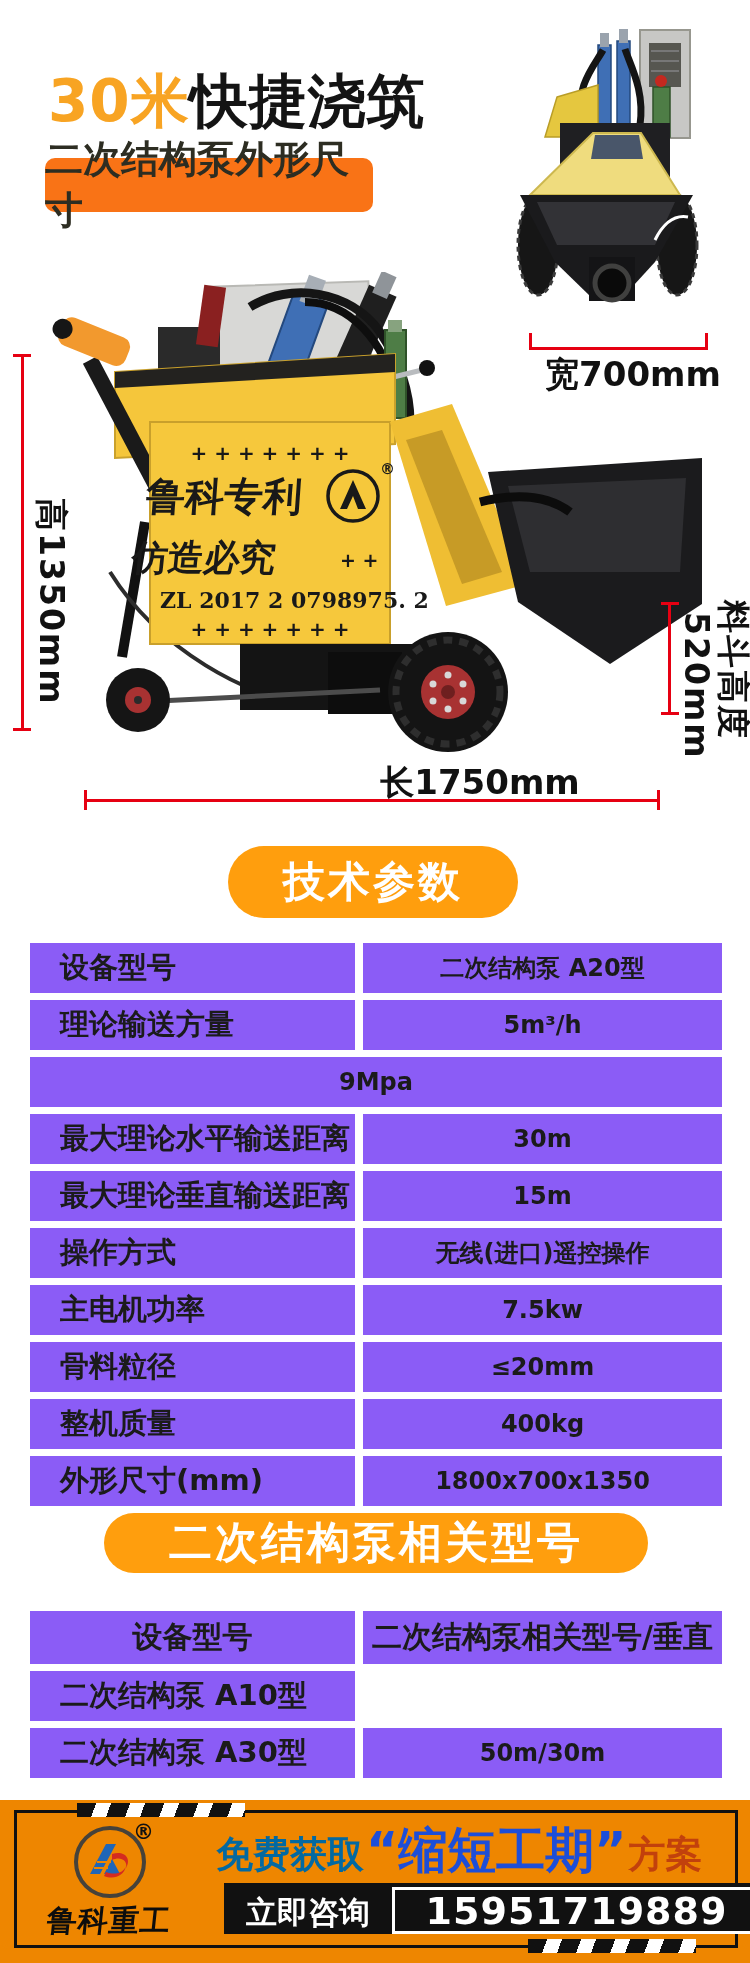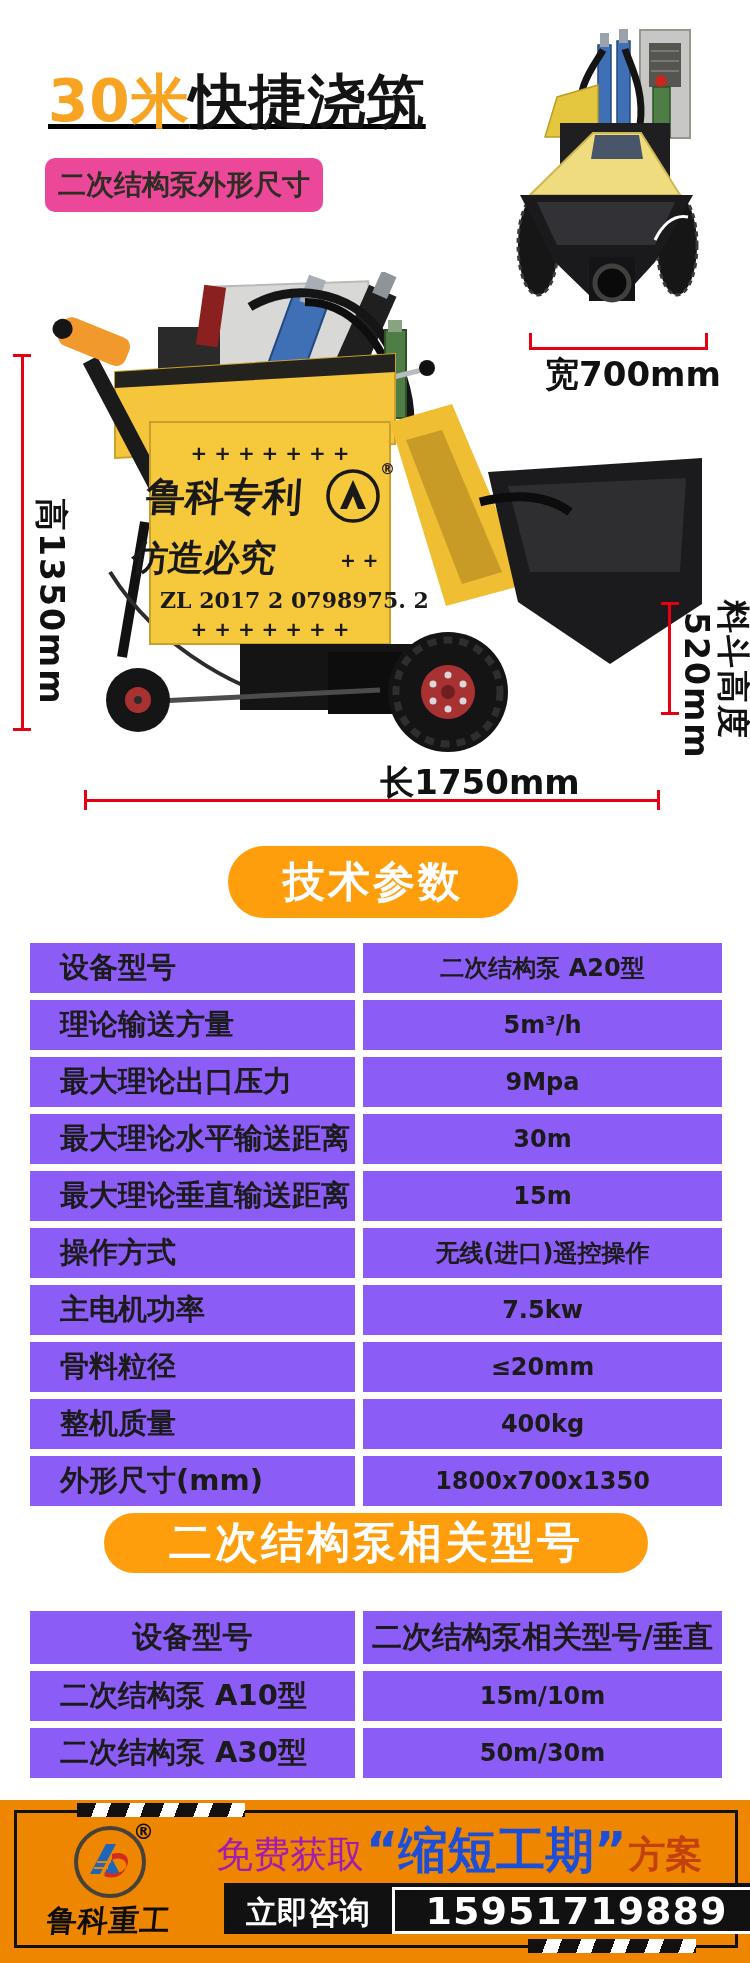--- a/index.html
+++ b/index.html
@@ -1,24 +1,24 @@
 <!DOCTYPE html>
 <html><head>
 <meta charset="utf-8">
 <style>
   html,body{margin:0;padding:0;}
   body{font-family:"DejaVu Sans","Liberation Sans",sans-serif;background:#fff;}
   .page{position:relative;width:750px;height:1963px;background:#ffffff;overflow:hidden;}
 
   
-  .title{position:absolute;left:48px;top:70px;font-size:58px;font-weight:bold;line-height:1.1;letter-spacing:1px;white-space:nowrap;text-decoration:underline;}
+  .title{position:absolute;left:48px;top:70px;font-size:58px;font-weight:bold;line-height:1.1;letter-spacing:1px;white-space:nowrap;}
   .title .hl{color:#F8A423;}
   .title .rest{color:#141414;}
-  .sub-badge{position:absolute;left:45px;top:158px;width:278px;height:54px;background:#ec4899;border-radius:10px;
-             display:flex;align-items:center;justify-content:center;font-size:28px;font-weight:bold;color:#2d2d22;}
+  .sub-badge{position:absolute;left:45px;top:158px;width:328px;height:54px;background:#f97316;border-radius:10px;
+             display:flex;align-items:center;justify-content:center;font-size:38px;font-weight:bold;color:#2d2d22;}
 
   
   .dim-line{position:absolute;background:#E60012;}
   .dim-v{font-weight:bold;color:#111;writing-mode:vertical-rl;text-orientation:sideways;font-size:33px;position:absolute;letter-spacing:2px;}
   .dim-h{font-weight:bold;color:#111;font-size:34px;position:absolute;text-align:center;}
 
   
   .pill{position:absolute;background:#FF9E0D;border-radius:40px;display:flex;align-items:center;justify-content:center;
         color:#fff;font-weight:bold;letter-spacing:3px;}
   .pill1{left:228px;top:846px;width:290px;height:72px;font-size:42px;}
@@ -38,21 +38,21 @@
   
   .footer{position:absolute;left:0;top:1800px;width:750px;height:163px;background:#EE8600;}
   .f-frame{position:absolute;left:14px;top:1810px;width:724px;height:138px;border:3px solid #111;box-sizing:border-box;}
   .stripes{position:absolute;height:14px;background:repeating-linear-gradient(110deg,#111 0 18px,#ffffff 18px 32px);}
   .stripes-top{left:77px;top:1803px;width:168px;}
   .stripes-bot{left:528px;top:1939px;width:168px;}
   .logo-ring{position:absolute;left:74px;top:1826px;width:64px;height:64px;border:4px solid #46423a;border-radius:50%;background:#EE8600;display:flex;align-items:center;justify-content:center;}
   .logo-reg{position:absolute;left:133px;top:1820px;font-size:21px;font-weight:bold;color:#111;}
   .brand{position:absolute;left:34px;top:1901px;width:150px;text-align:center;font-size:30px;font-weight:bold;color:#0d0d0d;transform:skewX(-6deg);letter-spacing:1px;}
   .headline{position:absolute;left:216px;top:1818px;width:505px;display:flex;align-items:baseline;white-space:nowrap;}
-  .headline .hp{font-size:37px;font-weight:normal;color:#a21caf;}
+  .headline .hp{font-size:37px;font-weight:bold;color:#0369a1;}
   .headline .hq{font-size:49px;font-weight:bold;color:#1d4ed8;margin:0 2px;}
   .headline .hs{font-size:37px;font-weight:bold;color:#c2410c;}
   .cta-bar{position:absolute;left:224px;top:1883px;width:541px;height:51px;background:#111;display:flex;align-items:flex-end;}
   .cta-label{width:168px;text-align:center;color:#fff;font-size:31px;font-weight:bold;}
   .phone-box{flex:1;height:41px;margin-right:4px;border:3px solid #fff;display:flex;align-items:center;justify-content:center;
              color:#fff;font-size:38px;font-weight:bold;letter-spacing:1px;}
 
   
   .plate-cn{font-family:"DejaVu Serif","Liberation Serif",serif;font-weight:bold;}
   svg text{user-select:none;}
@@ -205,21 +205,20 @@
   <div class="spec-table t1">
     <div class="srow">
       <div class="cell cell-l">设备型号</div>
       <div class="cell cell-r">二次结构泵 A20型</div>
     </div>
     <div class="srow">
       <div class="cell cell-l">理论输送方量</div>
       <div class="cell cell-r">5m³/h</div>
     </div>
     <div class="srow">
-      <div class="cell cell-l">最大理论出口压力</div>
       <div class="cell cell-r">9Mpa</div>
     </div>
     <div class="srow">
       <div class="cell cell-l">最大理论水平输送距离</div>
       <div class="cell cell-r">30m</div>
     </div>
     <div class="srow">
       <div class="cell cell-l">最大理论垂直输送距离</div>
       <div class="cell cell-r">15m</div>
     </div>
@@ -247,21 +246,20 @@
 
   <div class="pill pill2">二次结构泵相关型号</div>
 
   <div class="spec-table t2">
     <div class="srow hdr">
       <div class="cell cell-l">设备型号</div>
       <div class="cell cell-r">二次结构泵相关型号/垂直</div>
     </div>
     <div class="srow">
       <div class="cell cell-l">二次结构泵 A10型</div>
-      <div class="cell cell-r">15m/10m</div>
     </div>
     <div class="srow">
       <div class="cell cell-l">二次结构泵 A30型</div>
       <div class="cell cell-r">50m/30m</div>
     </div>
   </div>
 
   <div class="footer"></div>
   <div class="f-frame"></div>
   <div class="stripes stripes-top"></div>

